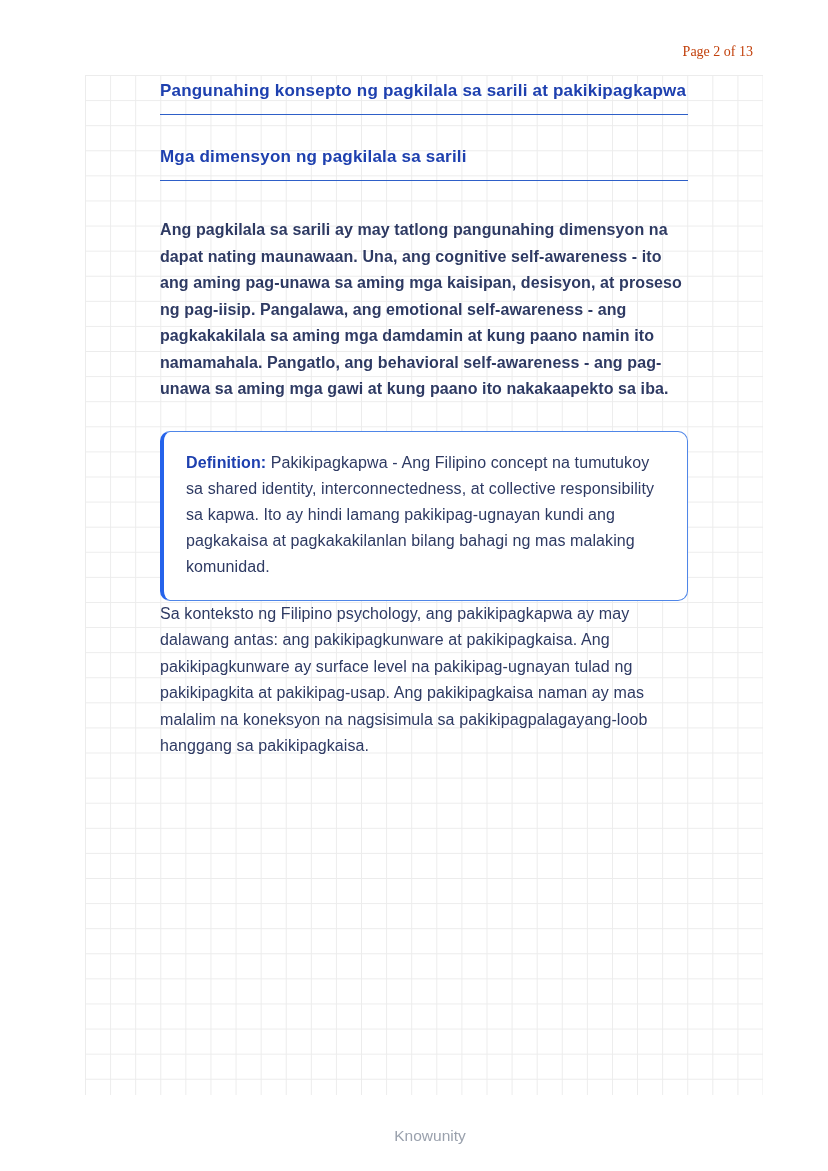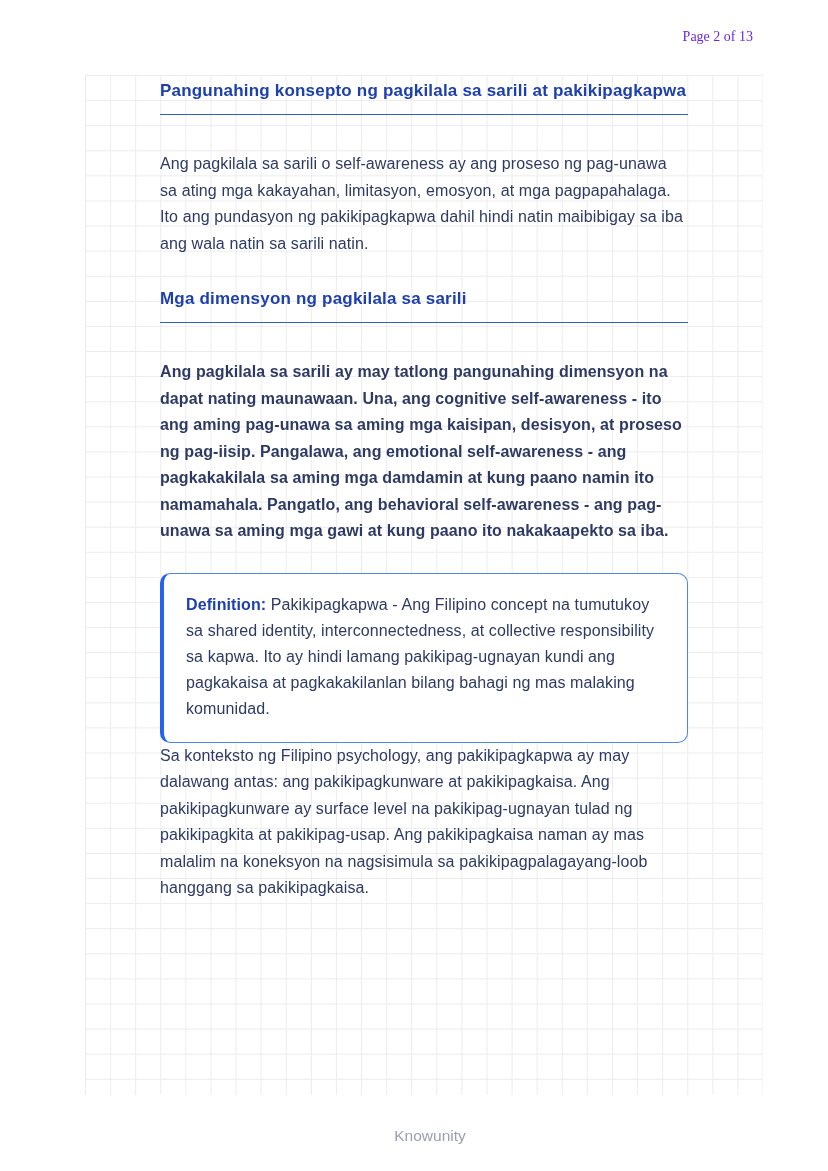--- a/index.html
+++ b/index.html
@@ -7,25 +7,25 @@
   body {
     position: relative;
     background: #ffffff;
     font-family: "Liberation Sans", sans-serif;
     color: #2e3a63;
     overflow: hidden;
   }
 
   .page-indicator {
     position: absolute;
-    top: 29px;
+    top: 44px;
     right: 75px;
     font-family: "Liberation Serif", serif;
     font-size: 14px;
-    color: #6d28d9;
+    color: #c2410c;
   }
 
   .grid-area {
     position: absolute;
     left: 85px;
     top: 75px;
     width: 678px;
     height: 1020px;
     background-image:
       linear-gradient(to right, #ececec 1px, transparent 1px),
@@ -90,21 +90,20 @@
 </head>
 <body>
 
 <div class="page-indicator">Page 2 of 13</div>
 
 <div class="grid-area">
   <div class="content">
 
     <h2 class="doc-heading heading-1">Pangunahing konsepto ng pagkilala sa sarili at pakikipagkapwa</h2>
 
-    <p class="para para-1">Ang pagkilala sa sarili o self-awareness ay ang proseso ng pag-unawa sa ating mga kakayahan, limitasyon, emosyon, at mga pagpapahalaga. Ito ang pundasyon ng pakikipagkapwa dahil hindi natin maibibigay sa iba ang wala natin sa sarili natin.</p>
 
     <h2 class="doc-heading heading-2">Mga dimensyon ng pagkilala sa sarili</h2>
 
     <p class="para para-2">Ang pagkilala sa sarili ay may tatlong pangunahing dimensyon na dapat nating maunawaan. Una, ang cognitive self-awareness - ito ang aming pag-unawa sa aming mga kaisipan, desisyon, at proseso ng pag-iisip. Pangalawa, ang emotional self-awareness - ang pagkakakilala sa aming mga damdamin at kung paano namin ito namamahala. Pangatlo, ang behavioral self-awareness - ang pag-unawa sa aming mga gawi at kung paano ito nakakaapekto sa iba.</p>
 
     <div class="def-box">
       <span class="def-label">Definition:</span><span> Pakikipagkapwa - Ang Filipino concept na tumutukoy sa shared identity, interconnectedness, at collective responsibility sa kapwa. Ito ay hindi lamang pakikipag-ugnayan kundi ang pagkakaisa at pagkakakilanlan bilang bahagi ng mas malaking komunidad.</span>
     </div>
 
     <p class="para para-3">Sa konteksto ng Filipino psychology, ang pakikipagkapwa ay may dalawang antas: ang pakikipagkunware at pakikipagkaisa. Ang pakikipagkunware ay surface level na pakikipag-ugnayan tulad ng pakikipagkita at pakikipag-usap. Ang pakikipagkaisa naman ay mas malalim na koneksyon na nagsisimula sa pakikipagpalagayang-loob hanggang sa pakikipagkaisa.</p>

